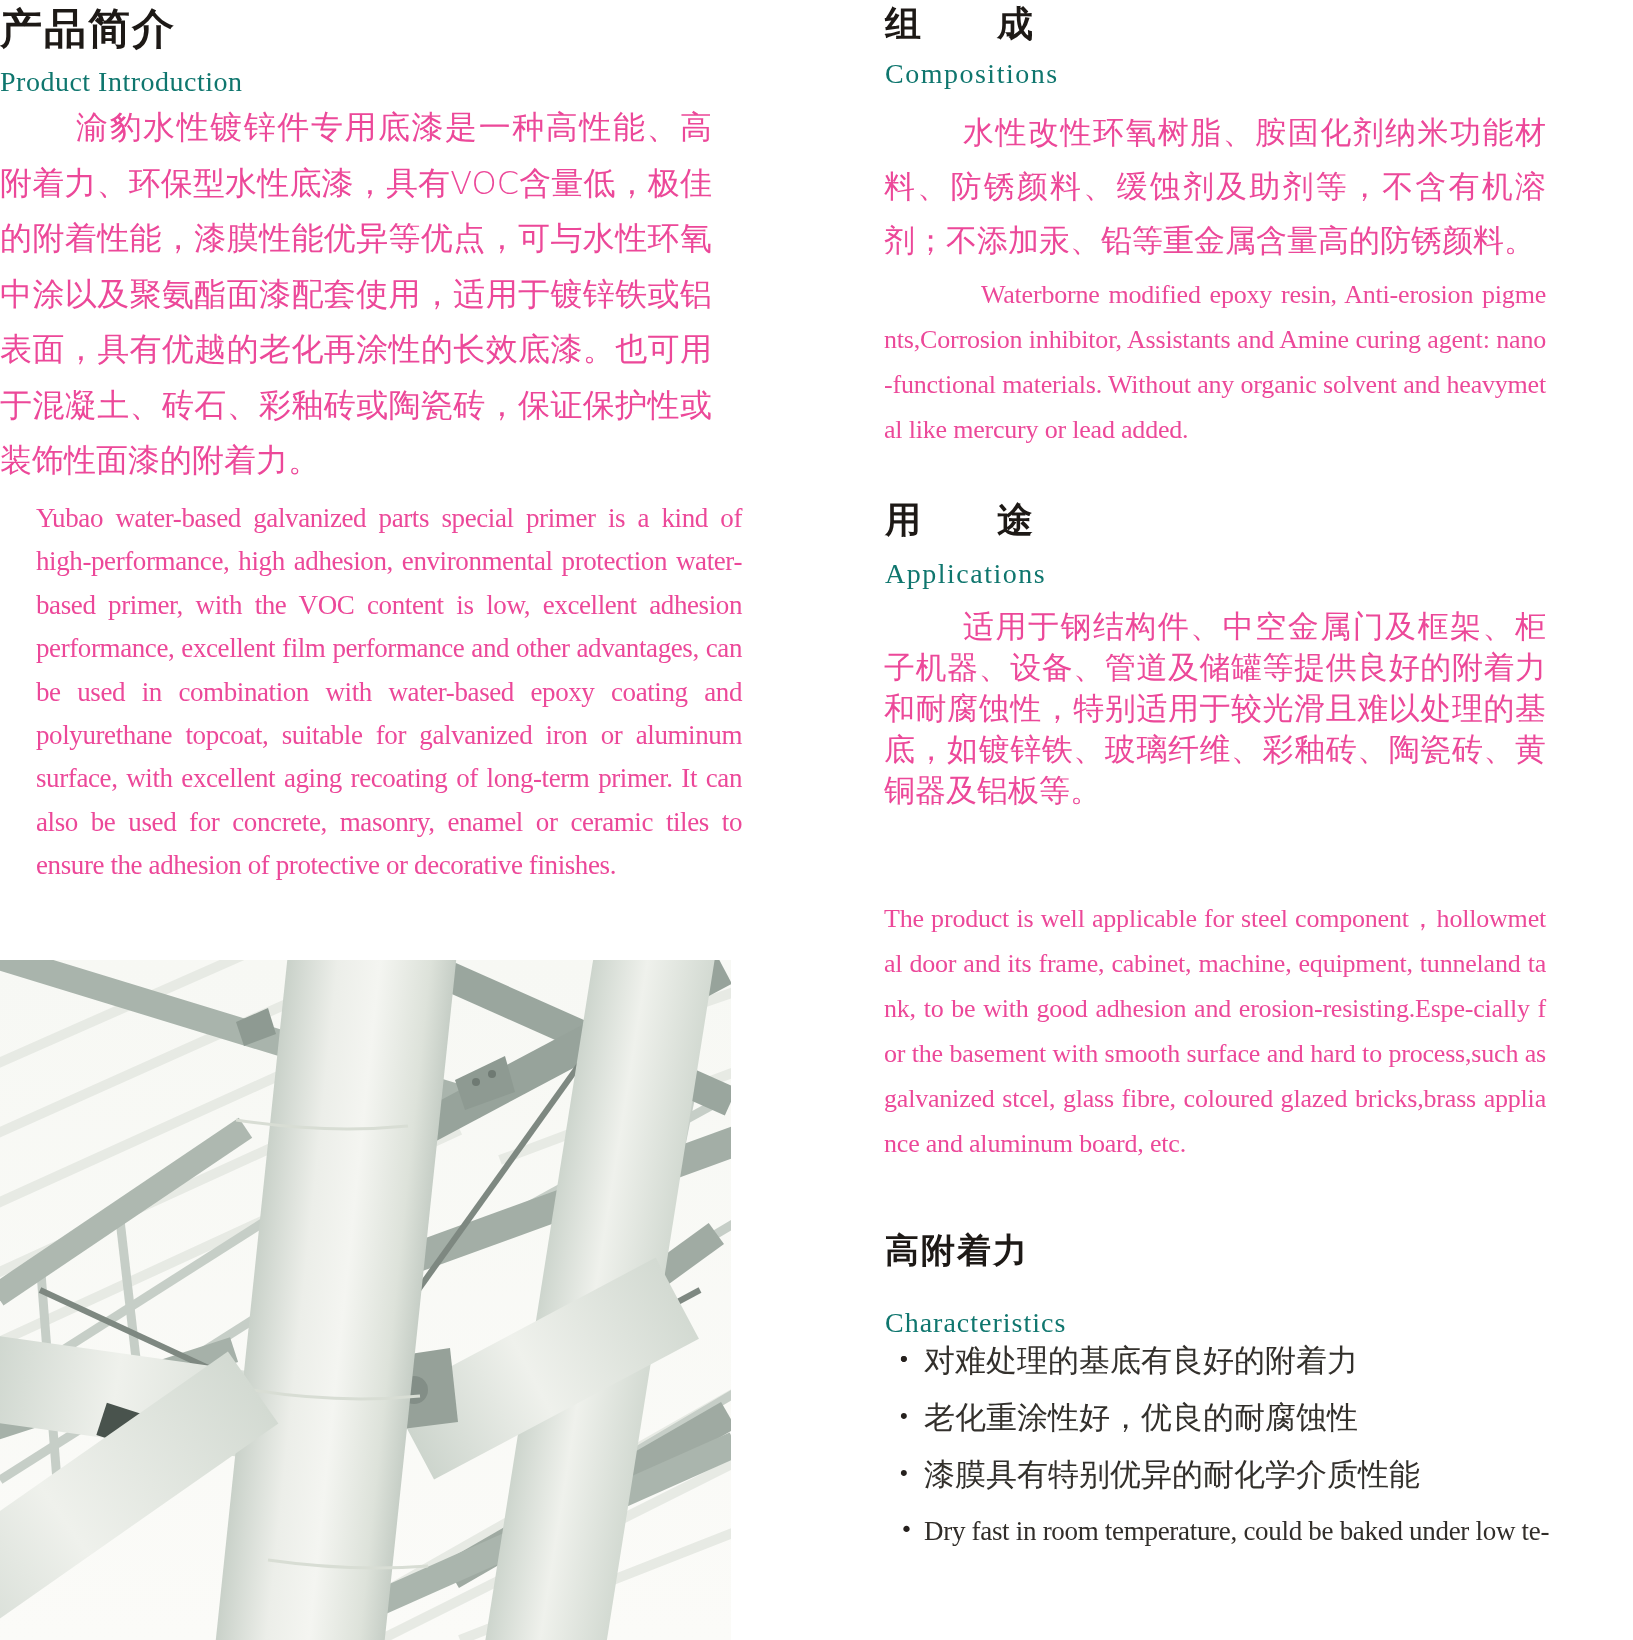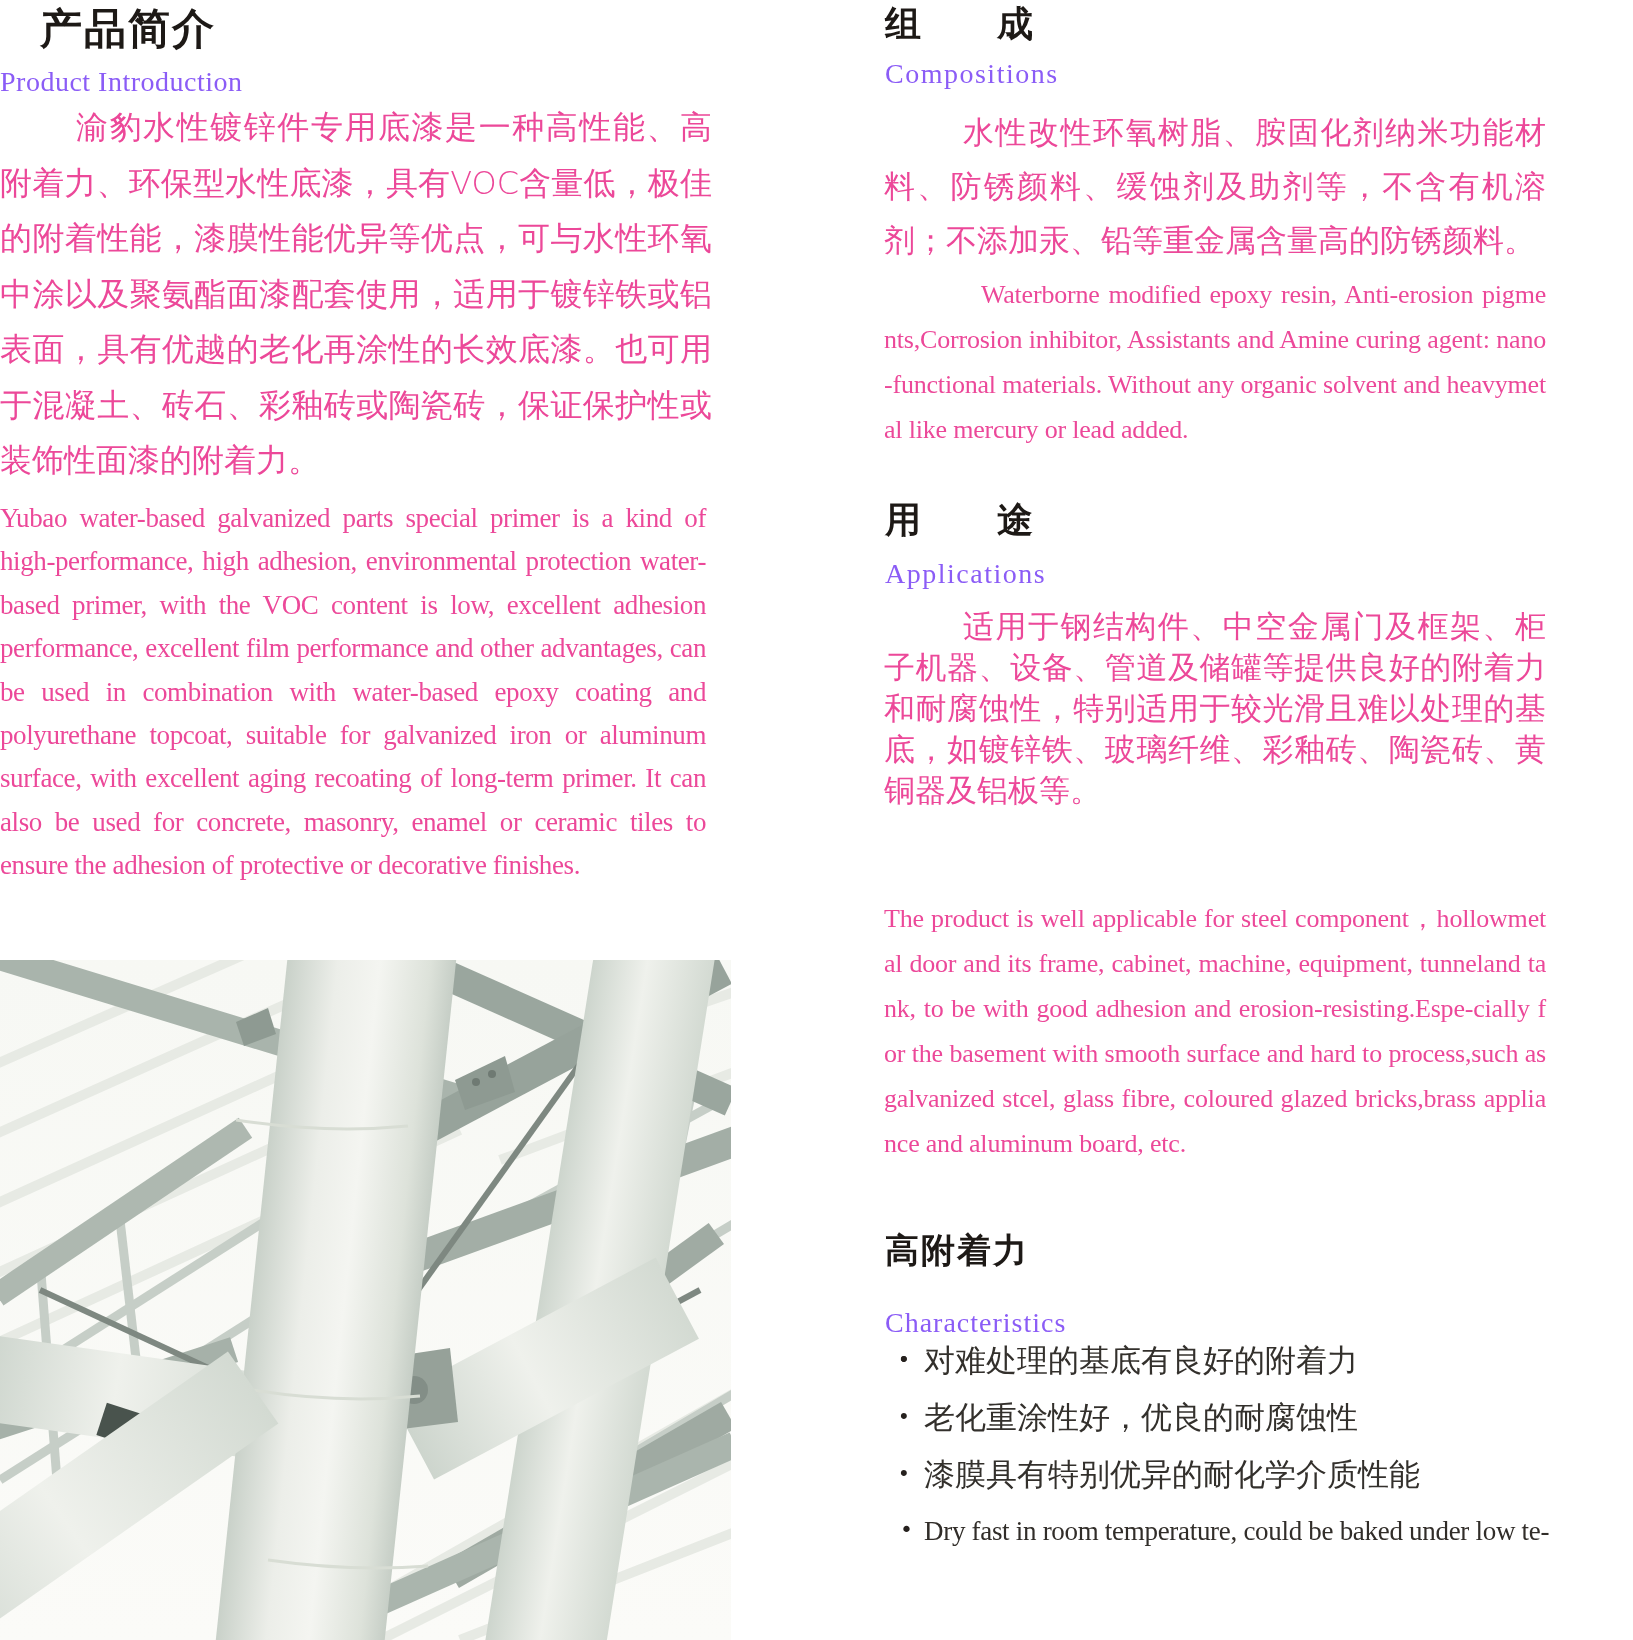--- a/index.html
+++ b/index.html
@@ -15,27 +15,27 @@
 
   
   .h-cjk{
     font-family:"DejaVu Sans", sans-serif;
     font-weight:900;
     color:#1d1916;
     letter-spacing:2px;
     line-height:1.2;
     white-space:nowrap;
   }
-  .h-main{font-size:42px;padding-left:40px;}
+  .h-main{font-size:42px;}
   .h-sec{font-size:36px;}
   .h-gap{display:inline-block;width:74px;}
   .h-en{
     font-family:"Liberation Serif", serif;
     font-size:28px;
-    color:#8b5cf6;
+    color:#0f766e;
     letter-spacing:1.5px;
     white-space:nowrap;
   }
 
   
   .cjk-para{
     font-family:"DejaVu Sans", sans-serif;
     font-weight:300;
     color:#ec4899;
     text-align:justify;
@@ -43,21 +43,21 @@
   }
   .cjk-left{font-size:32px;line-height:55.5px;width:712px;text-indent:76px;}
   .cjk-right{font-size:31px;line-height:54px;width:662px;text-indent:79px;}
   .cjk-right-apps{font-size:31px;line-height:41px;width:662px;text-indent:79px;}
 
   .en-para{
     font-family:"Liberation Serif", serif;
     color:#ec4899;
     text-align:justify;
   }
-  .en-left{font-size:27px;line-height:43.4px;width:706px;letter-spacing:-0.4px;}
+  .en-left{font-size:27px;line-height:43.4px;width:706px;letter-spacing:-0.4px;padding-left:36px;}
   .en-right{font-size:26px;line-height:45px;width:662px;word-break:break-all;letter-spacing:-0.2px;}
   .en-right.indent{text-indent:97px;}
 
   
   .feat-list{list-style:none;margin:0;padding:0;width:680px;}
   .feat-list li{
     position:relative;
     padding-left:40px;
     line-height:57px;
     font-family:"DejaVu Sans", sans-serif;

